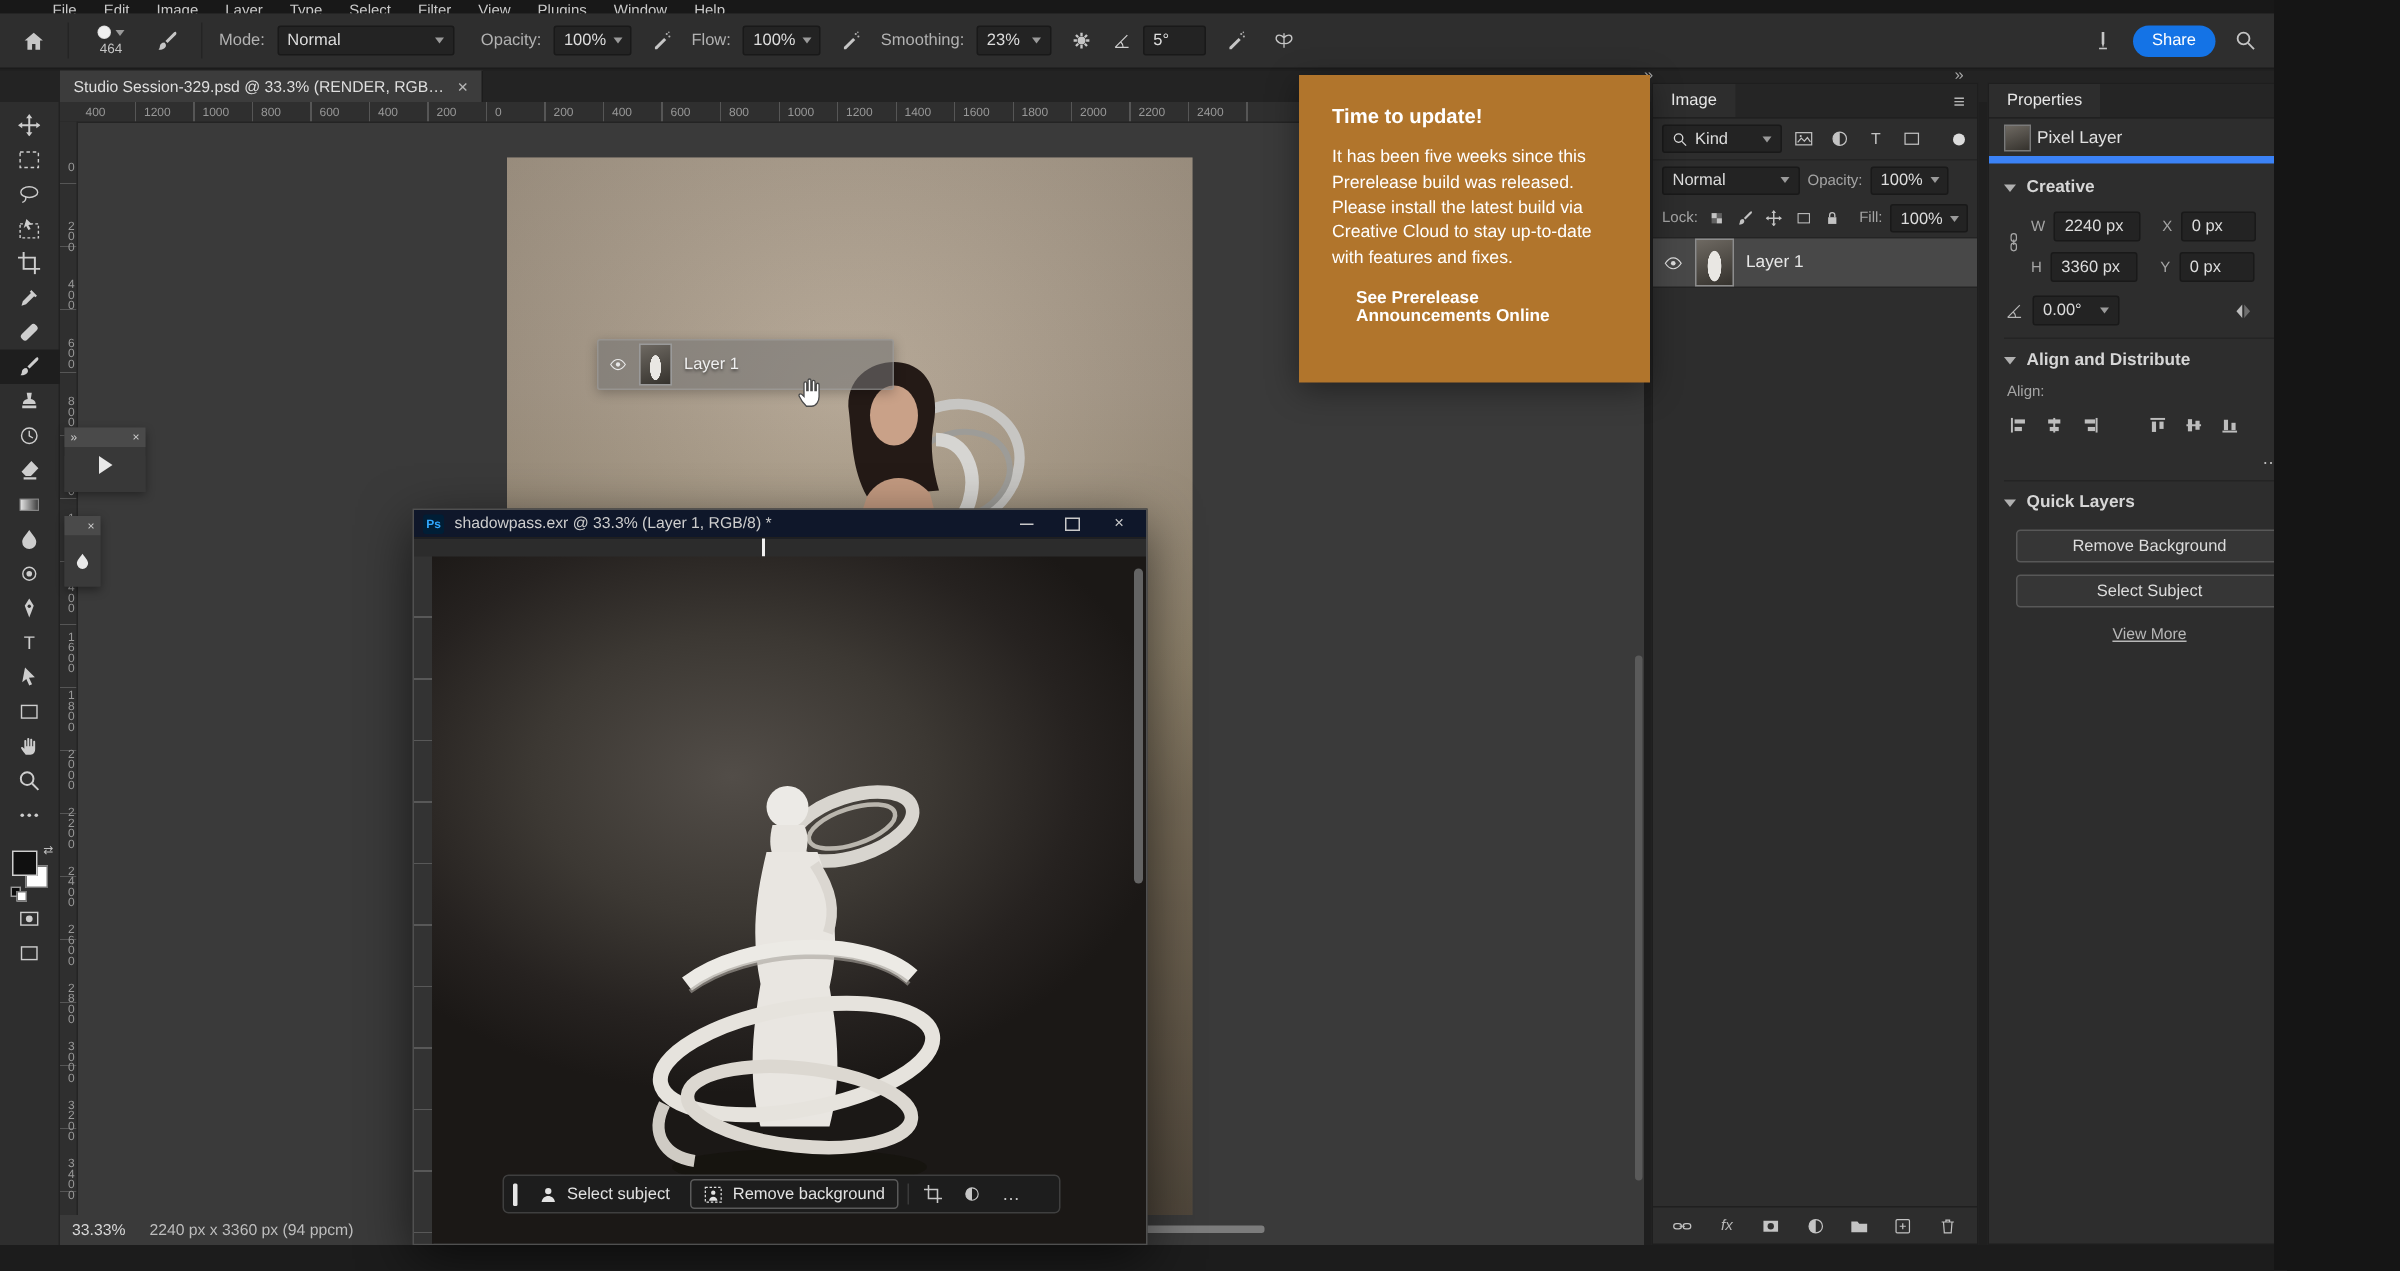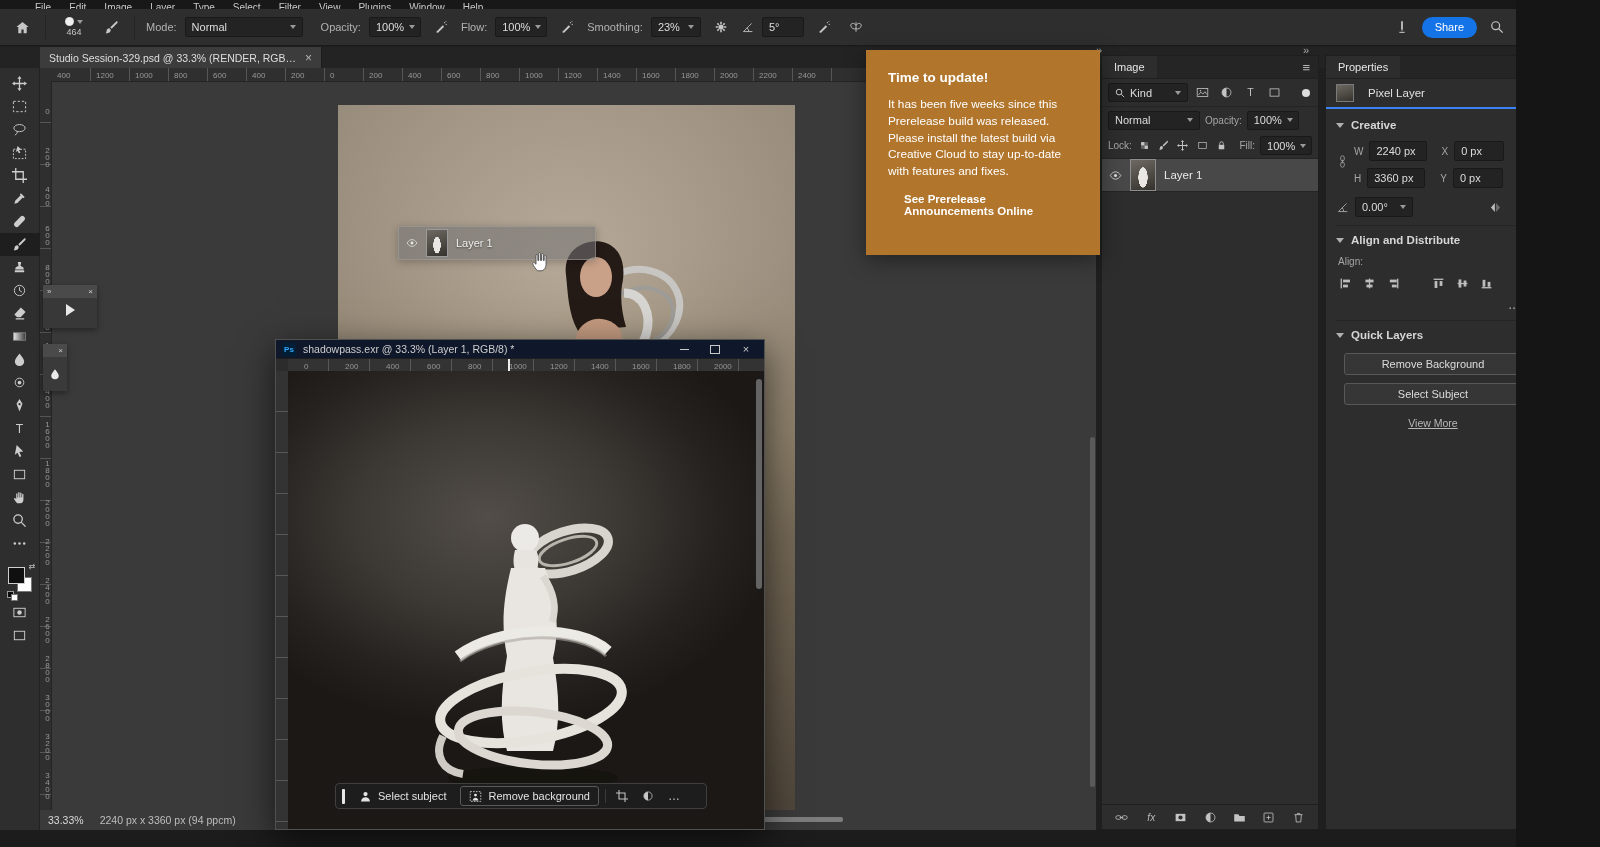--- a/index.html
+++ b/index.html
@@ -722,21 +722,20 @@
       <span class="ps-badge">Ps</span>
       <span class="t">shadowpass.exr @ 33.3% (Layer 1, RGB/8) *</span>
       <button class="wc">
           <span class="wc-min"></span>
         </button>
       <button class="wc">
           <span class="wc-max"></span>
         </button>
       <button class="wc">×</button>
     </div>
-    <div class="fw-ruler"><span>0</span><span>200</span><span>400</span><span>600</span><span>800</span><span>1000</span><span>1200</span><span>1400</span><span>1600</span><span>1800</span><span>2000</span></div>
     <div class="fw-marker" style="top:19px"></div>
     <div class="fw-ruler-l"></div>
 
     <div class="fw-content">
 
       <svg width="260" height="290" viewBox="0 0 260 290" style="position:absolute;left:115px;top:135px">
         <ellipse cx="130" cy="272" rx="85" ry="12" fill="#121008" opacity=".5"></ellipse>
         <ellipse cx="165" cy="45" rx="42" ry="20" fill="none" stroke="#d8d5cf" stroke-width="9" transform="rotate(-18 165 45)"></ellipse>
         <ellipse cx="165" cy="45" rx="30" ry="12" fill="none" stroke="#b9b5ad" stroke-width="3" transform="rotate(-18 165 45)"></ellipse>
         <circle cx="122" cy="32" r="14" fill="#eceae6"></circle>
@@ -913,21 +912,21 @@
           </svg>
         </button>
     </div>
   </div>
 
   <div class="panel" style="left:1325px;top:55px;width:216px;height:775px">
     <div class="ptabs">
       <div class="ptab">Properties</div>
       <div class="pham">≡</div>
     </div>
-    <div class="prow" style="height:30px;border-bottom:2px solid #3b82f6;gap:14px;padding:0 10px">
+    <div class="prow" style="height:30px;border-bottom:5px solid #3b82f6;gap:4px;padding:0 10px">
       <div style="width:16px;height:16px;border:1px solid #7a7a7a;background:linear-gradient(160deg,#6e6962,#35322d)"></div>
       <span style="font-size:11.5px;color:#e0e0e0">Pixel Layer</span>
     </div>
 
     <div style="padding:10px 10px 0 10px">
       <div class="shead">
         <span class="chev"></span>
         <span>Creative</span>
       </div>
       <div style="position:relative;margin-top:10px">

